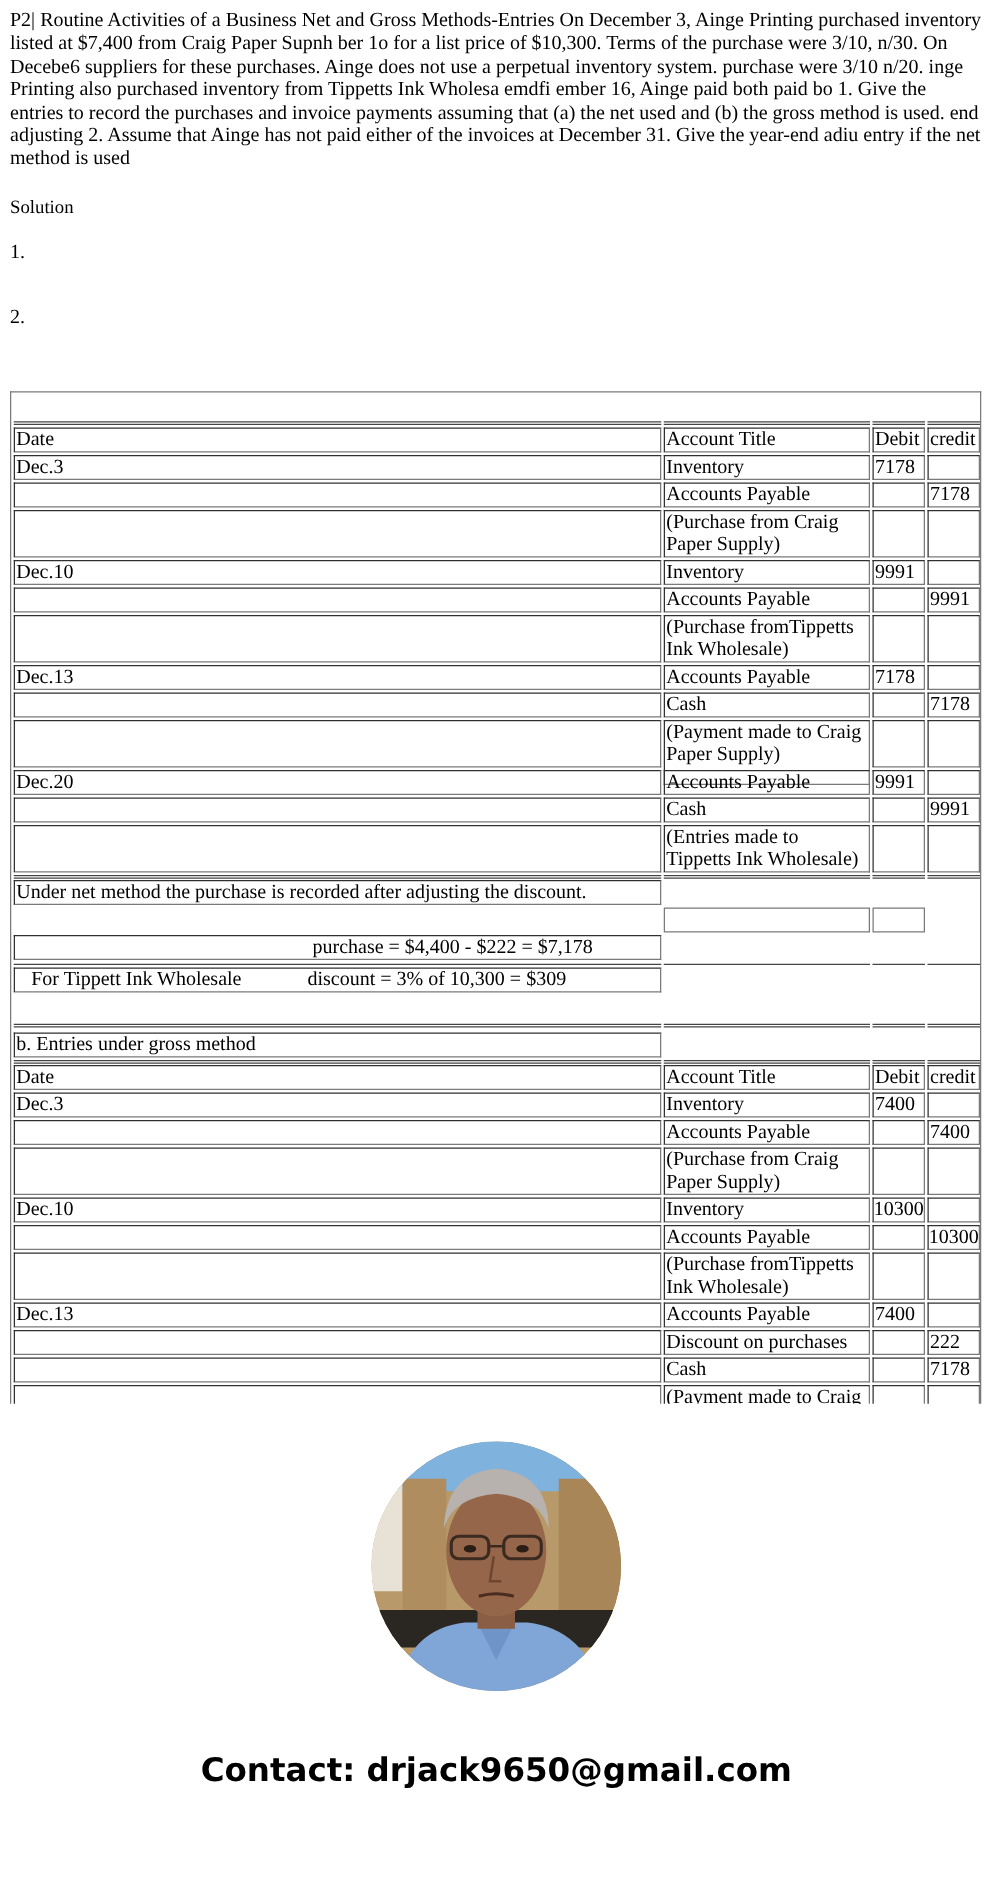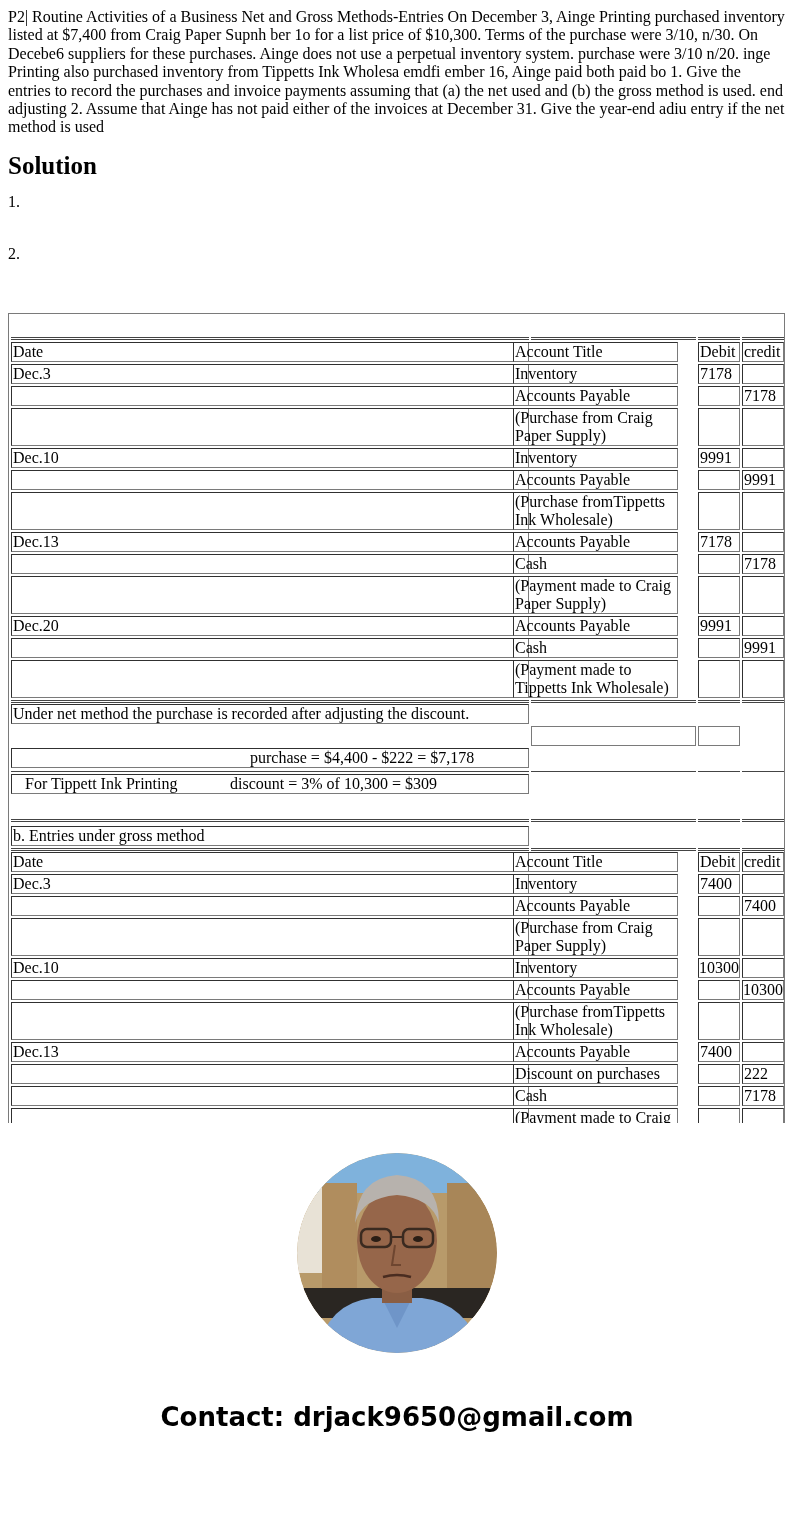--- a/index.html
+++ b/index.html
@@ -17,22 +17,22 @@
       left: 0; top: 0;
       width: 794px;
       height: 1123px;
       overflow: hidden;
     }
     .question {
       margin: 8px 8px 0 8px;
       line-height: 18.4px;
     }
     h3.solution {
-      font-size: 25px;
-      font-weight: bold;
+      font-size: 15px;
+      font-weight: normal;
       margin: 18px 8px 0 8px;
       line-height: 22px;
     }
     .step {
       margin: 16px 8px 0 8px;
       line-height: 18.4px;
     }
     .step + .step { margin-top: 34px; }
     .outer {
       position: absolute;
@@ -50,21 +50,21 @@
       border: 1px solid #7a7a7a;
       border-top-color: #303030;
       border-left-color: #303030;
       padding: 0 1px;
       line-height: 18px;
       white-space: nowrap;
       overflow: hidden;
     }
     .cell.wrap { white-space: normal; }
     .c-date { left: 2px; width: 518px; }
-    .c-acct { left: 504px; width: 165px; }
+    .c-acct { left: 522px; width: 165px; }
     .c-debit { left: 689px; width: 42px; }
     .c-credit { left: 733px; width: 42px; }
     .sep {
       position: absolute;
       height: 3px;
       border-top: 1px solid #444;
       border-bottom: 1px solid #444;
       box-sizing: border-box;
     }
     .sep1 { position: absolute; height: 1px; background: #444; }
@@ -153,39 +153,39 @@
       <div class="cell c-credit" style="top:218px;height:20px;"></div>
     </div>
     <div>
       <div class="cell c-date" style="top:240px;height:20px;"></div>
       <div class="cell c-acct" style="top:240px;height:20px;">Cash</div>
       <div class="cell c-debit" style="top:240px;height:20px;"></div>
       <div class="cell c-credit" style="top:240px;height:20px;">7178</div>
     </div>
     <div>
       <div class="cell c-date" style="top:262px;height:38px;"></div>
-      <div class="cell c-acct wrap" style="top:262px;height:38px;">(Payment made to Craig Paper Supply)</div>
+      <div class="cell c-acct wrap" style="top:262px;height:52px;">(Payment made to Craig Paper Supply)</div>
       <div class="cell c-debit" style="top:262px;height:38px;"></div>
       <div class="cell c-credit" style="top:262px;height:38px;"></div>
     </div>
     <div>
       <div class="cell c-date" style="top:302px;height:20px;">Dec.20</div>
       <div class="cell c-acct" style="top:302px;height:20px;">Accounts Payable</div>
       <div class="cell c-debit" style="top:302px;height:20px;">9991</div>
       <div class="cell c-credit" style="top:302px;height:20px;"></div>
     </div>
     <div>
       <div class="cell c-date" style="top:324px;height:20px;"></div>
       <div class="cell c-acct" style="top:324px;height:20px;">Cash</div>
       <div class="cell c-debit" style="top:324px;height:20px;"></div>
       <div class="cell c-credit" style="top:324px;height:20px;">9991</div>
     </div>
     <div>
       <div class="cell c-date" style="top:346px;height:38px;"></div>
-      <div class="cell c-acct wrap" style="top:346px;height:38px;">(Payment made to Tippetts Ink Wholesale)</div>
+      <div class="cell c-acct wrap" style="top:346px;height:38px;">(Entries made to Tippetts Ink Wholesale)</div>
       <div class="cell c-debit" style="top:346px;height:38px;"></div>
       <div class="cell c-credit" style="top:346px;height:38px;"></div>
     </div>
 
     <div class="sep" style="left:2px;top:386px;width:518px;"></div>
     <div class="sep" style="left:522px;top:386px;width:165px;"></div>
     <div class="sep" style="left:689px;top:386px;width:42px;"></div>
     <div class="sep" style="left:733px;top:386px;width:42px;"></div>
 
     <div class="cell" style="left:2px;top:390px;width:518px;height:20px;">Under net method the purchase is recorded after adjusting the discount.</div>
@@ -196,22 +196,22 @@
     <div class="cell" style="left:2px;top:434px;width:518px;height:20px;">
       <span style="position:absolute;left:238px;">purchase = $4,400 - $222 = $7,178</span>
     </div>
 
     <div class="sep1" style="left:2px;top:457px;width:518px;"></div>
     <div class="sep1" style="left:522px;top:457px;width:165px;"></div>
     <div class="sep1" style="left:689px;top:457px;width:42px;"></div>
     <div class="sep1" style="left:733px;top:457px;width:42px;"></div>
 
     <div class="cell" style="left:2px;top:460px;width:518px;height:20px;">
-      <span style="position:absolute;left:13px;">For Tippett Ink Printing</span>
-      <span style="position:absolute;left:218px;">discount = 3% of 10,300 = $309</span>
+      <span style="position:absolute;left:13px;">For Tippett Ink Wholesale</span>
+      <span style="position:absolute;left:234px;">discount = 3% of 10,300 = $309</span>
     </div>
 
     <div class="sep" style="left:2px;top:505px;width:518px;"></div>
     <div class="sep" style="left:522px;top:505px;width:165px;"></div>
     <div class="sep" style="left:689px;top:505px;width:42px;"></div>
     <div class="sep" style="left:733px;top:505px;width:42px;"></div>
 
     <div class="cell" style="left:2px;top:512px;width:518px;height:20px;">b. Entries under gross method</div>
     <div class="sep" style="left:2px;top:534px;width:518px;"></div>
     <div class="sep" style="left:522px;top:534px;width:165px;"></div>

